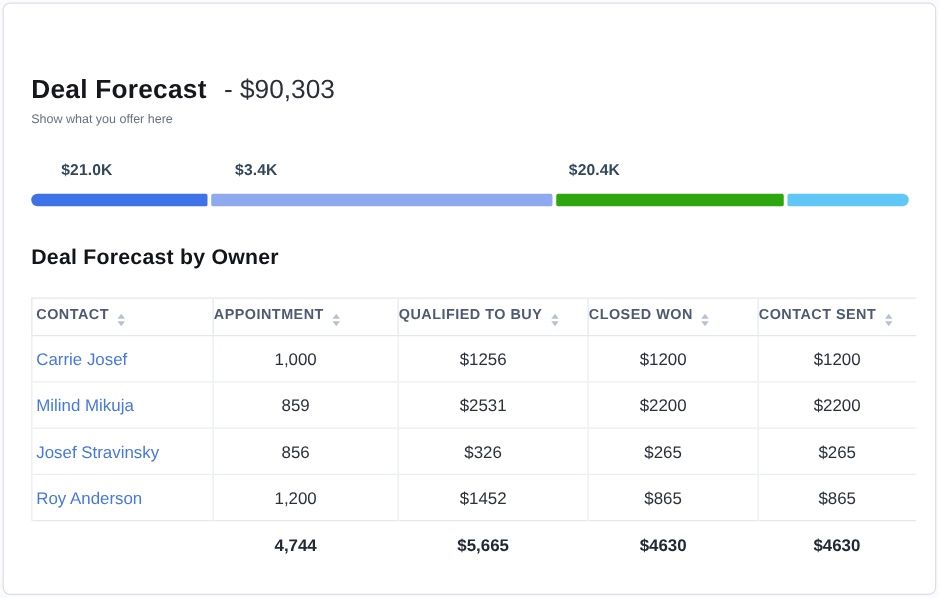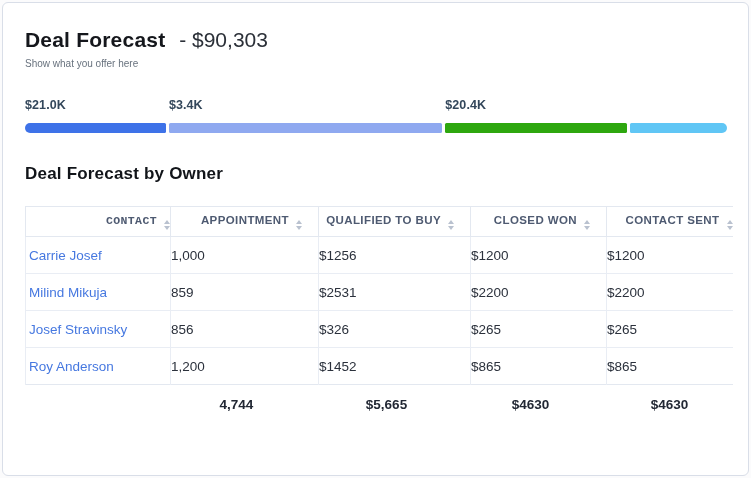--- a/index.html
+++ b/index.html
@@ -13,28 +13,28 @@
     position: absolute;
     left: 2px; top: 2px;
     width: 747px; height: 474px;
     background: #ffffff;
     border: 1px solid #d9dee8;
     border-radius: 6px;
     padding: 24px 22px 0 22px;
     overflow: hidden;
   }
   
-  .title-line { font-size: 21px; line-height: 26px; color: #23272e; }
+  .title-line { font-size: 21px; line-height: 26px; color: #23272e; margin-top: 32px; }
   .title-line .title-bold { font-weight: bold; color: #15171c; letter-spacing: .2px; }
   .title-line .title-amount { font-weight: normal; margin-left: 8px; color: #2b3038; }
   .subtitle { margin-top: 5px; font-size: 10px; color: #68727e; }
 
   
   .progress-wrap { margin-top: 26px; }
-  .progress-labels { display: flex; gap: 3px; }
+  .progress-labels { display: flex; gap: 3px; margin-left: 24px; }
   .progress-labels .seg-label-box { flex: 0 0 auto; }
   .seg-label { font-size: 12.5px; font-weight: bold; color: #33475b; letter-spacing: .1px; }
   .progress-bar { display: flex; gap: 3px; margin-top: 10px; height: 10px; }
   .progress-bar .seg { flex: 0 0 auto; height: 10px; border-radius: 1.5px; }
   .progress-bar .seg.first { border-top-left-radius: 5px; border-bottom-left-radius: 5px; }
   .progress-bar .seg.last  { border-top-right-radius: 5px; border-bottom-right-radius: 5px; }
 
   
   .section-title { margin-top: 30px; font-size: 17px; line-height: 21px; font-weight: bold; color: #111419; letter-spacing: .2px; }
 
@@ -48,36 +48,36 @@
 
   thead th {
     height: 30px;
     border-top: 1px solid #e3e8f0;
     border-bottom: 1px solid #e3e8f0;
     border-left: 1px solid #e3e8f0;
     font-size: 11.5px;
     font-weight: bold;
     letter-spacing: .4px;
     color: #4e5a71;
-    text-align: right;
+    text-align: left;
     padding: 0 16px 0 0;
     vertical-align: middle;
     cursor: pointer;
     white-space: nowrap;
   }
-  thead th.col-contact { text-align: right; padding: 0 0 0 3px; font-family: Liberation Mono, monospace; }
+  thead th.col-contact { text-align: left; padding: 0 0 0 3px; }
   thead th.col-last { padding-right: 0; }
 
   tbody td {
     height: 37px;
     border-top: 1px solid #e9edf4;
     border-left: 1px solid #e9edf4;
     font-size: 13.5px;
     color: #2b313c;
-    text-align: left;
+    text-align: center;
     padding: 0 16px 0 0;
     vertical-align: middle;
   }
   tbody td.cell-contact { text-align: left; padding: 0 0 0 3px; }
   tbody td.cell-last { padding-right: 0; }
   tbody tr:first-child td { border-top: 1px solid #e3e8f0; }
 
   a.contact-link { color: #4678e0; text-decoration: none; font-size: 13.5px; }
 
   tfoot td {

